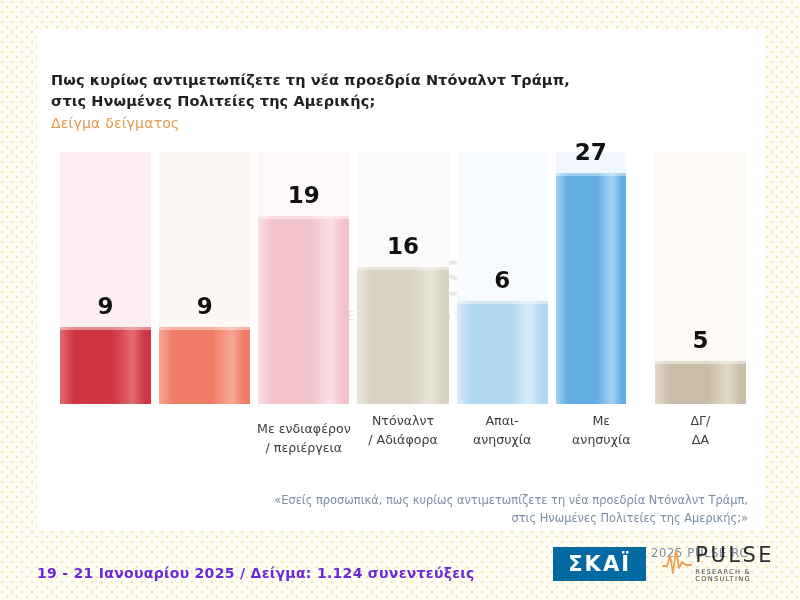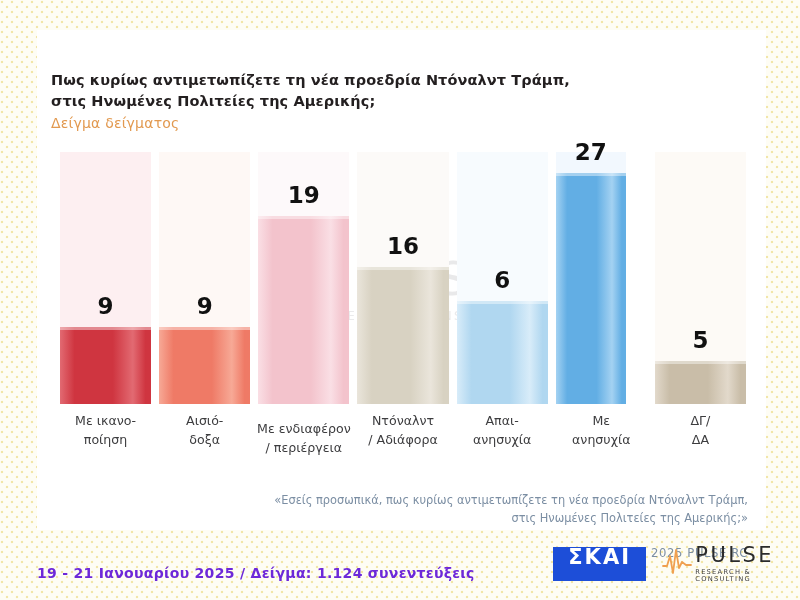--- a/index.html
+++ b/index.html
@@ -195,23 +195,23 @@
     left: 553px;
     top: 542px;
     height: 44px;
     display: flex;
     align-items: center;
     gap: 16px;
   }
   #skai-logo {
     width: 100px;
     height: 34px;
-    background: #1d4ed8;
+    background: #0369a1;
     display: flex;
-    align-items: flex-start;
+    align-items: center;
     justify-content: center;
   }
   #skai-text {
     color: #ffffff;
     font-family: "DejaVu Sans", "Liberation Sans", sans-serif;
     font-size: 21px;
     font-weight: bold;
     letter-spacing: 2px;
     line-height: 1;
   }
@@ -307,24 +307,20 @@
       <div class="col" style="left: 594.857px; width: 91.1429px;">
         <div class="col-bg" style="background: rgb(253, 250, 246);"></div>
         <div class="bar" style="height: 42.75px; background: linear-gradient(to right, rgb(226, 217, 203) 0%, rgb(201, 189, 168) 16%, rgb(201, 189, 168) 58%, rgb(226, 217, 203) 80%, rgb(201, 189, 168) 94%, rgb(201, 189, 168) 100%);">
           <div class="bar-cap"></div>
         </div>
         <div class="val" style="bottom: 51.75px;">5</div>
       </div>
     </div>
 
   <div id="cats">
-      <div class="cat" style="left: -9px; width: 109.143px;">Με ικανο-
-ποίηση</div>
-      <div class="cat" style="left: 90.1429px; width: 109.143px;">Αισιό-
-δοξα</div>
       <div class="cat" style="left: 189.286px; width: 109.143px; margin-top: 8px;">Με ενδιαφέρον
 / περιέργεια</div>
       <div class="cat" style="left: 288.429px; width: 109.143px;">Ντόναλντ
 / Αδιάφορα</div>
       <div class="cat" style="left: 387.571px; width: 109.143px;">Απαι-
 ανησυχία</div>
       <div class="cat" style="left: 585.857px; width: 109.143px;">ΔΓ/
 ΔΑ</div>
       <div class="cat" style="left: 486.714px; width: 109.143px;">Με
 ανησυχία</div>

